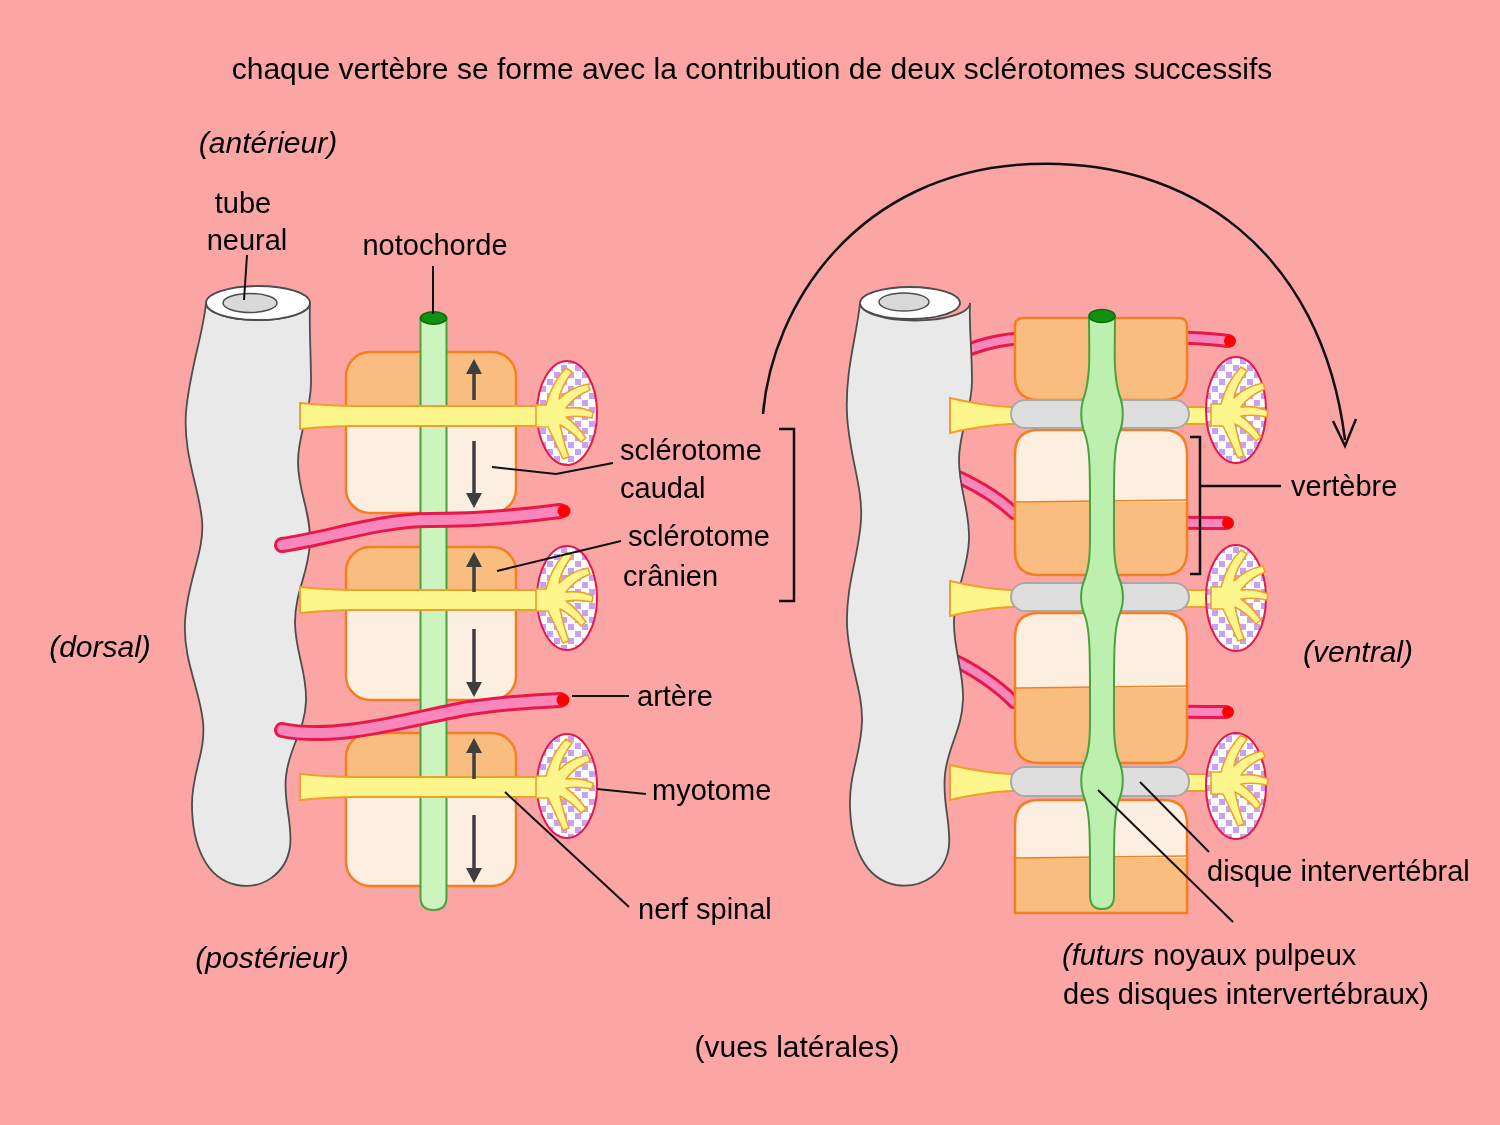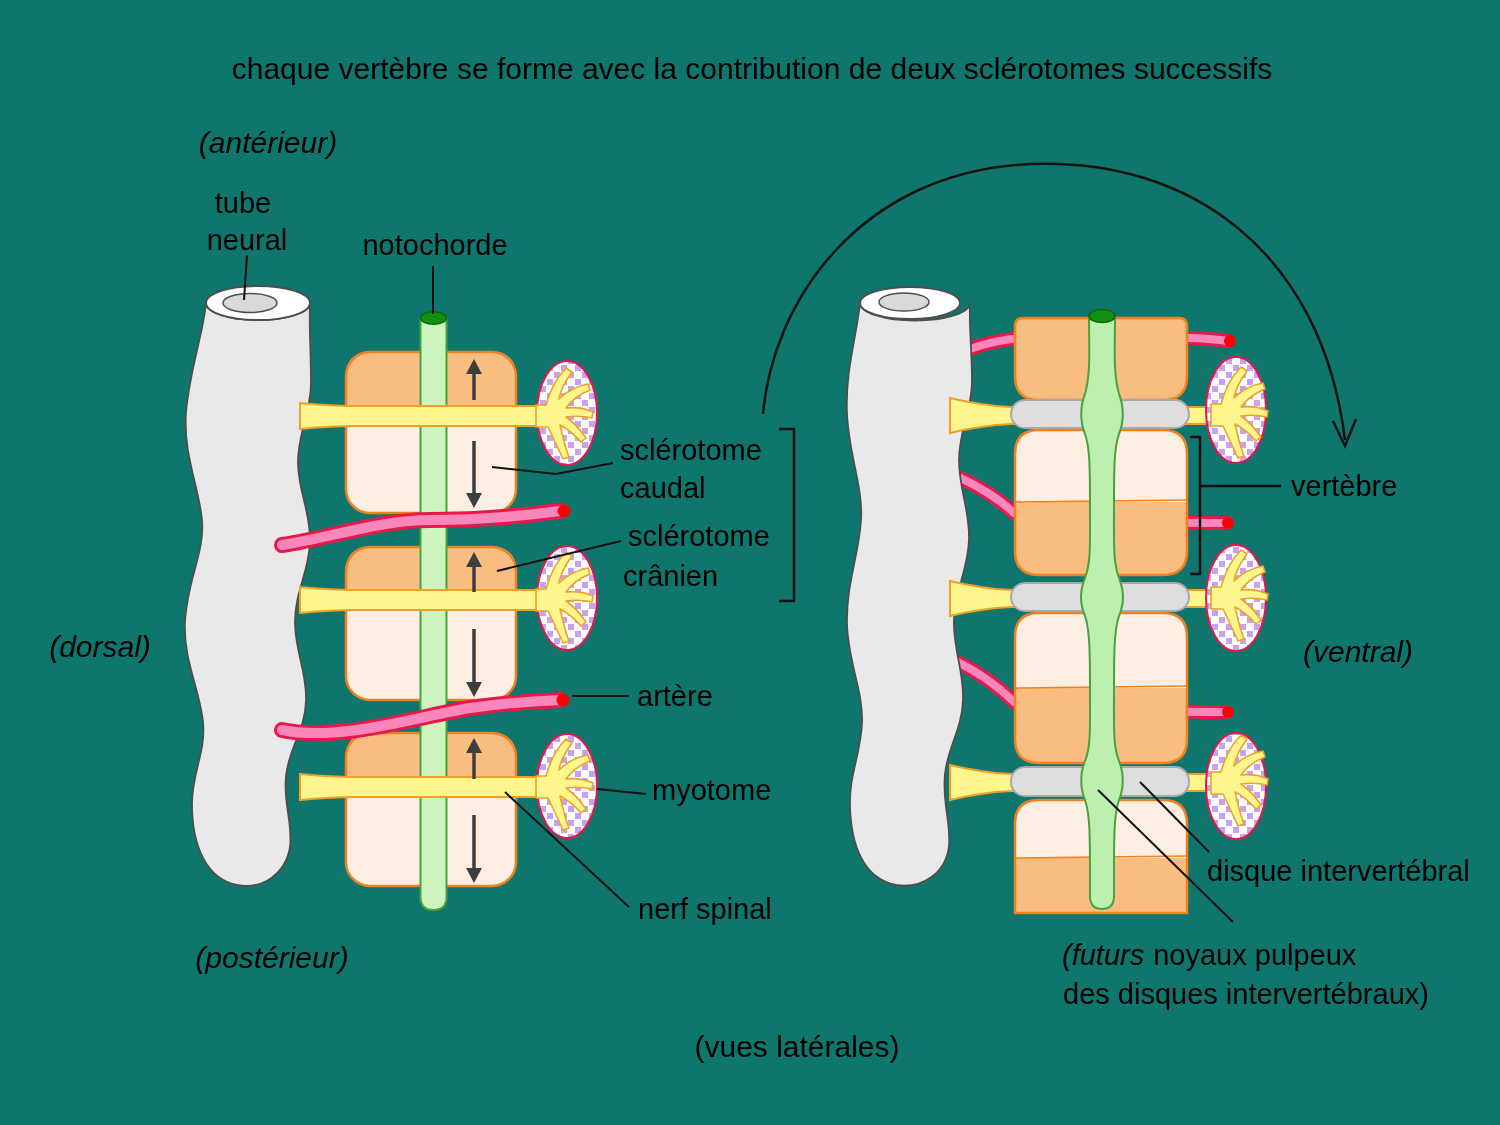--- a/index.html
+++ b/index.html
@@ -1,16 +1,16 @@
 <!DOCTYPE html>
 <html style="--somite_orange: #FABD80; --somite_pale: #FCEFE1; --outline_orange: #F28020; --nerve_yellow: #FDF68C; --nerve_outline: #F0A028; --artery_pink: #F987BB; --artery_outline: #E8184B; --artery_tip: #FF0000; --notochord_left: #CDF3BF; --notochord_right: #BDEFAF; --notochord_outline: #4AA23E; --notochord_cap: #129012; --tube_gray: #E9E9E9; --tube_outline: #4D4D4D; --disc_gray: #DEDEDE; --disc_outline: #A9A9A9; --myotome_outline: #E8174B; --myotome_dots: #C9A1F4; --arrow_gray: #3E3E3E; --pointer_black: #111111;"><head>
 <meta charset="utf-8">
 <style>
   html,body{margin:0;padding:0;background:#fff;}
-  .stage{position:relative;width:1500px;height:1125px;background:#0f766e;overflow:hidden;}
+  .stage{position:relative;width:1500px;height:1125px;background:#fca5a5;overflow:hidden;}
   svg{position:absolute;left:0;top:0;}
   svg text{font-family:"Liberation Sans","DejaVu Sans",sans-serif;fill:#000;}
   .t29{font-size:29px;}
   .t30{font-size:30px;}
   .it{font-style:italic;}
   .mid{text-anchor:middle;}
   .tube{fill:var(--tube_gray);stroke:var(--tube_outline);stroke-width:1.8;}
   .tube-rim{fill:#ffffff;stroke:var(--tube_outline);stroke-width:1.8;}
   .tube-hole{fill:#d9d9d9;stroke:var(--tube_outline);stroke-width:1.5;}
   .blk-dark{fill:var(--somite_orange);}

